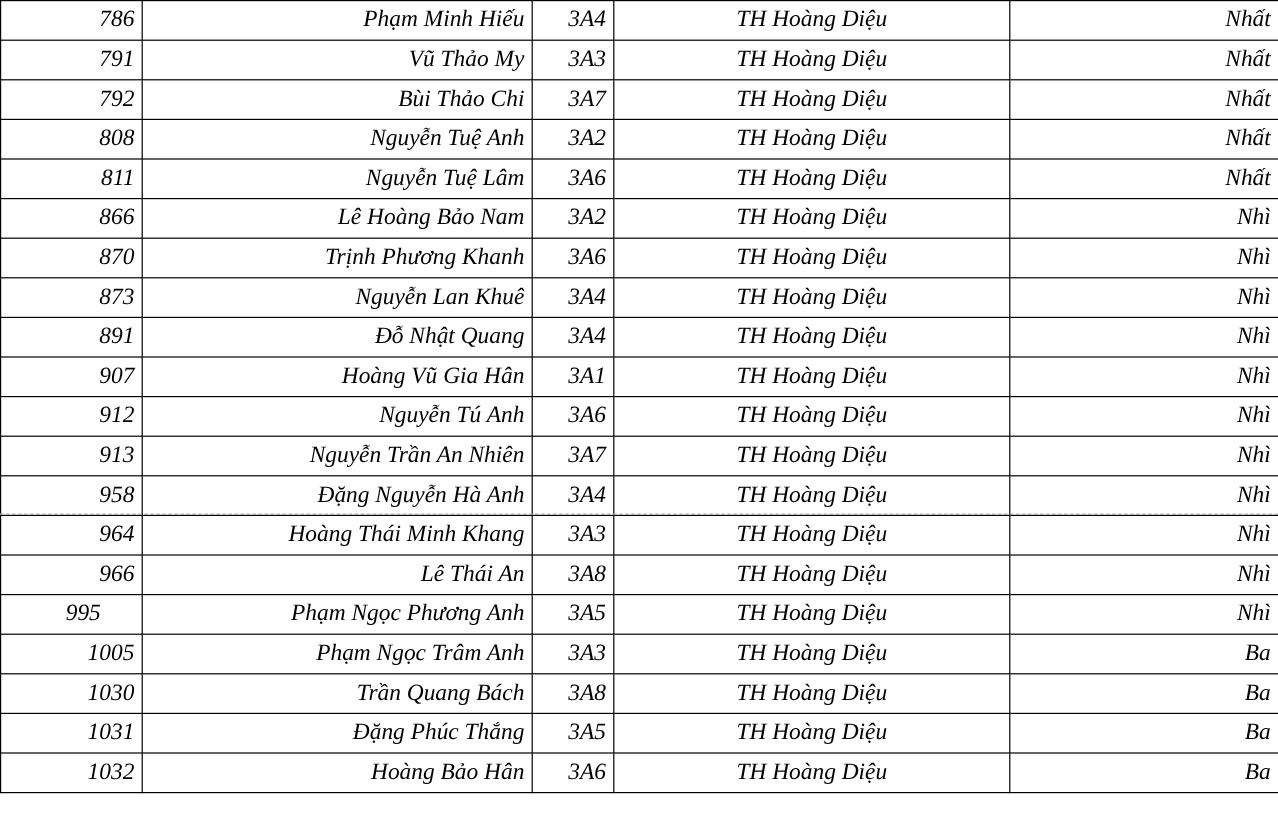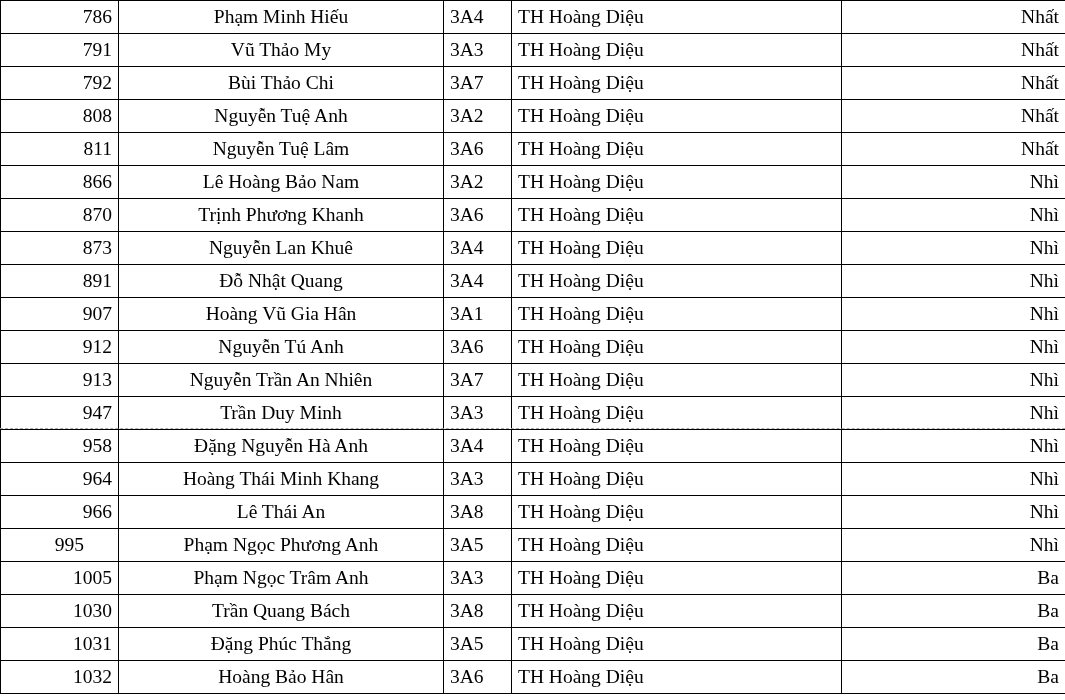--- a/index.html
+++ b/index.html
@@ -11,20 +11,21 @@
     width: 1065px;
     height: 700px;
     font-family: "Liberation Serif", serif;
     color: #000000;
     overflow: hidden;
   }
   #sheet {
     position: relative;
     width: 1065px;
     height: 492px;
+    font-style: italic;
   }
   table.result-table {
     border-collapse: collapse;
     table-layout: fixed;
     width: 1065px;
     font-size: 19.5px;
     line-height: 1.1;
   }
   table.result-table td {
     border: 1px solid #000000;
@@ -35,23 +36,23 @@
     overflow: hidden;
   }
   
   col.c-id    { width: 118px; }
   col.c-name  { width: 325px; }
   col.c-class { width: 68px; }
   col.c-school{ width: 330px; }
   col.c-prize { width: 224px; }
 
   td.id    { text-align: right; padding-right: 10px; }
-  td.name  { text-align: center; padding-left: 6px; }
-  td.cls   { text-align: left; }
-  td.school{ text-align: left; padding-left: 6px; }
+  td.name  { text-align: right; padding-left: 6px; }
+  td.cls   { text-align: right; }
+  td.school{ text-align: center; padding-left: 6px; }
   td.prize { text-align: right; }
 
   
   table.result-table tr td:first-child { border-left: 1px solid #000000; }
 
   
   .page-break-line {
     position: absolute;
     left: 0;
     width: 1065px;
@@ -153,27 +154,20 @@
           <td class="prize">Nhì</td>
         </tr>
         <tr>
           <td class="id">913</td>
           <td class="name">Nguyễn Trần An Nhiên</td>
           <td class="cls">3A7</td>
           <td class="school">TH Hoàng Diệu</td>
           <td class="prize">Nhì</td>
         </tr>
         <tr>
-          <td class="id">947</td>
-          <td class="name">Trần Duy Minh</td>
-          <td class="cls">3A3</td>
-          <td class="school">TH Hoàng Diệu</td>
-          <td class="prize">Nhì</td>
-        </tr>
-        <tr>
           <td class="id">958</td>
           <td class="name">Đặng Nguyễn Hà Anh</td>
           <td class="cls">3A4</td>
           <td class="school">TH Hoàng Diệu</td>
           <td class="prize">Nhì</td>
         </tr>
         <tr>
           <td class="id">964</td>
           <td class="name">Hoàng Thái Minh Khang</td>
           <td class="cls">3A3</td>

